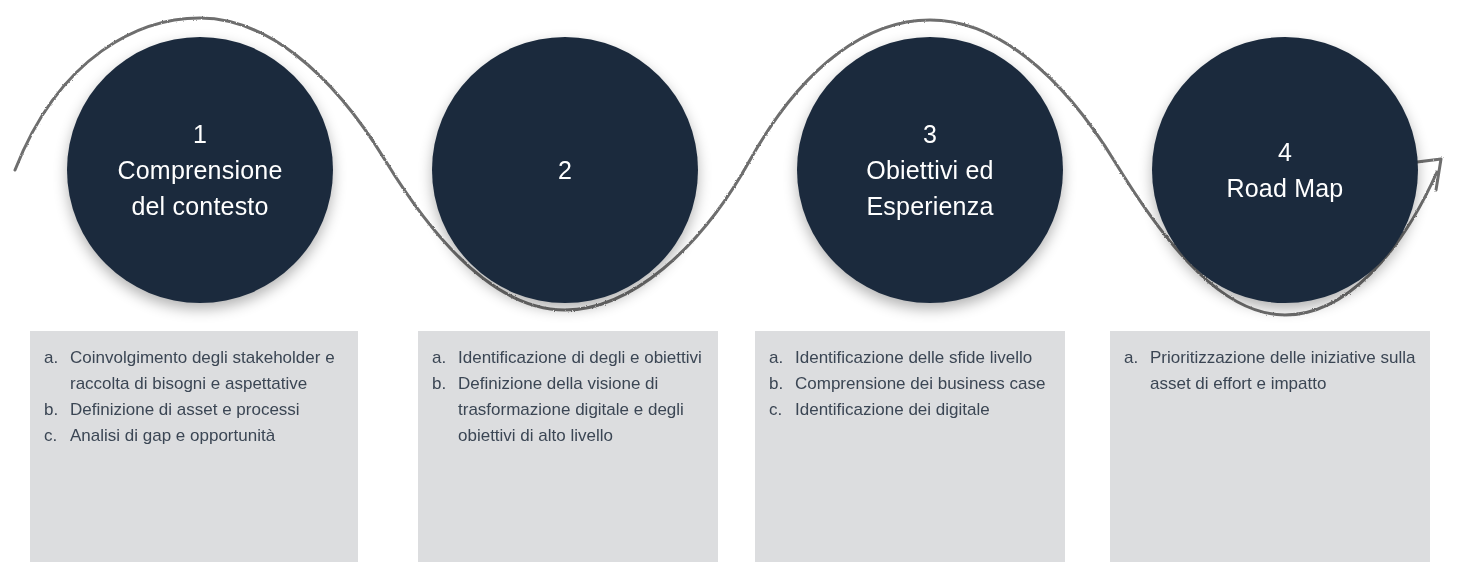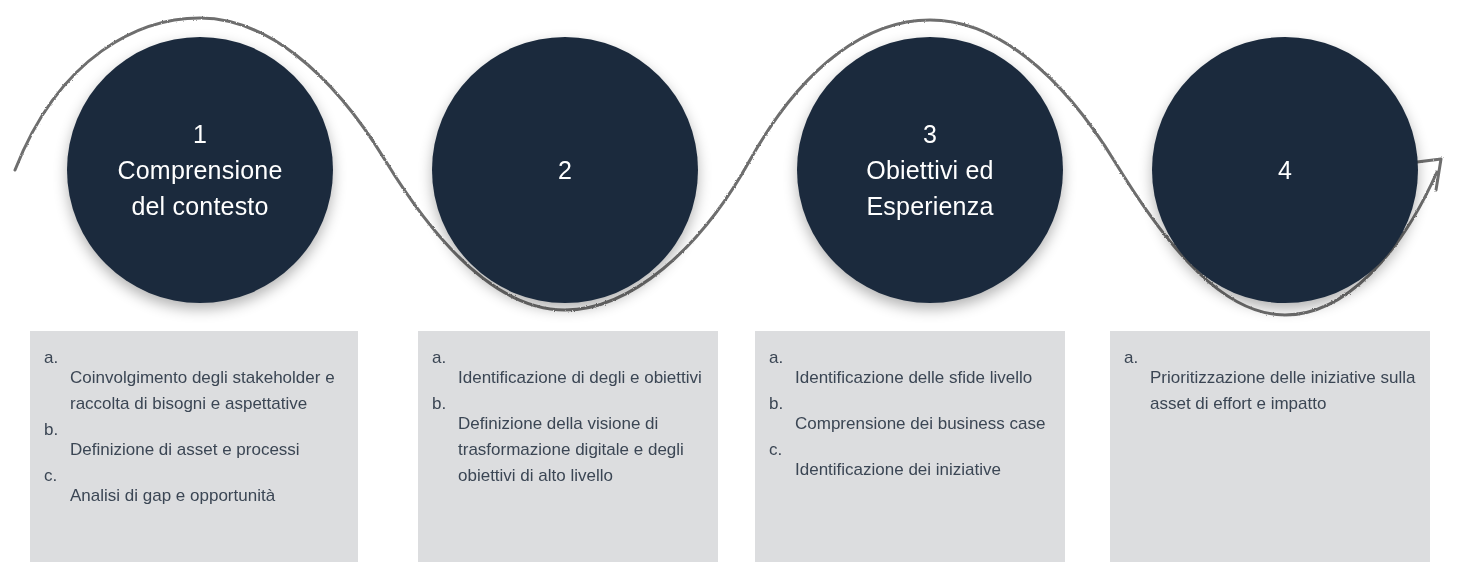--- a/index.html
+++ b/index.html
@@ -92,21 +92,20 @@
     margin-bottom: 0px;
   }
   .detail-marker {
     flex: 0 0 auto;
     width: 26px;
     text-align: left;
     color: #3b4654;
   }
   .detail-text {
     flex: 1 1 auto;
-    margin-top: 20px;
   }
 </style>
 </head>
 <body>
 
 <div id="canvas">
 
   <svg id="wave-layer" viewBox="0 0 1466 580" xmlns="http://www.w3.org/2000/svg">
     <defs>
       <filter id="rough" x="-20%" y="-20%" width="140%" height="140%">
@@ -136,20 +135,21 @@
   <div class="stage-circle" id="circle-2">
     <div class="stage-num">2</div>
   </div>
   <div class="stage-circle" id="circle-3">
     <div class="stage-num">3</div>
     <div class="stage-title">Obiettivi ed
 Esperienza</div>
   </div>
   <div class="stage-circle" id="circle-4">
     <div class="stage-num">4</div>
+    <div class="stage-title">Road Map</div>
   </div>
 
   <div class="detail-box" id="box-1">
     <ul class="detail-list">
         <li class="detail-item">
           <span class="detail-marker">a.</span>
           <span class="detail-text">Coinvolgimento degli stakeholder e raccolta di bisogni e aspettative</span>
         </li>
         <li class="detail-item">
           <span class="detail-marker">b.</span>
@@ -178,21 +178,21 @@
         <li class="detail-item">
           <span class="detail-marker">a.</span>
           <span class="detail-text">Identificazione delle sfide livello</span>
         </li>
         <li class="detail-item">
           <span class="detail-marker">b.</span>
           <span class="detail-text">Comprensione dei business case</span>
         </li>
         <li class="detail-item">
           <span class="detail-marker">c.</span>
-          <span class="detail-text">Identificazione dei iniziative</span>
+          <span class="detail-text">Identificazione dei digitale</span>
         </li>
       </ul>
   </div>
   <div class="detail-box" id="box-4">
     <ul class="detail-list">
         <li class="detail-item">
           <span class="detail-marker">a.</span>
           <span class="detail-text">Prioritizzazione delle iniziative sulla asset di effort e impatto</span>
         </li>
       </ul>

